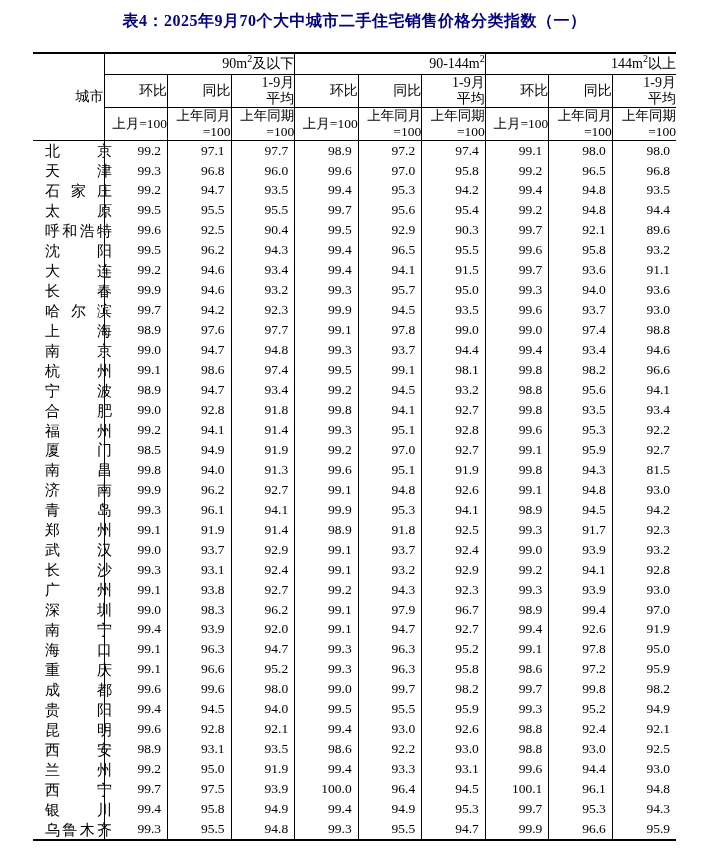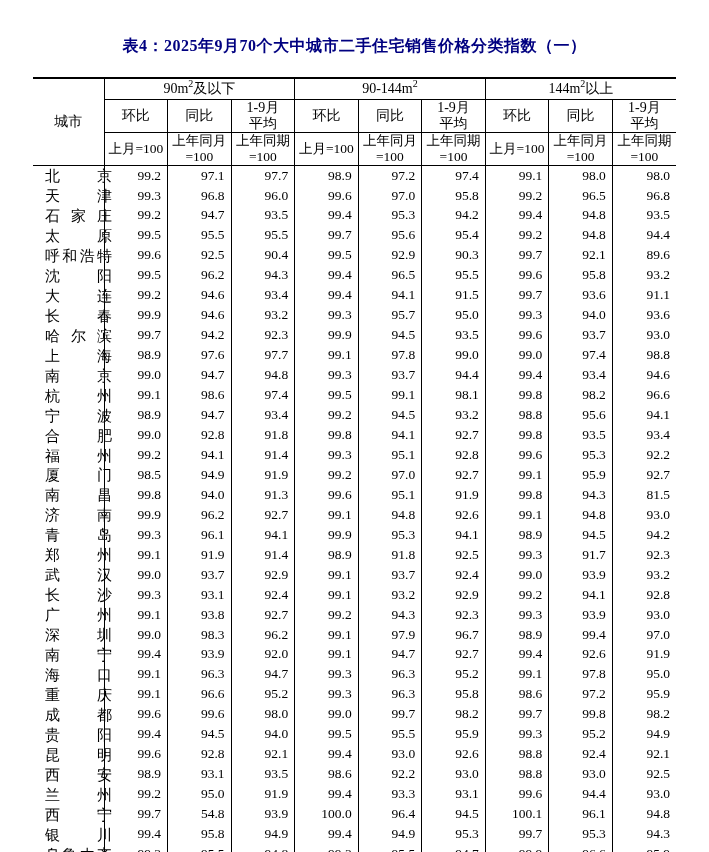--- a/index.html
+++ b/index.html
@@ -7,41 +7,41 @@
     position: relative;
     width: 709px;
     height: 852px;
     background: #ffffff;
     overflow: hidden;
     font-family: "Liberation Serif", "DejaVu Serif", serif;
     color: #000000;
   }
   .title {
     margin: 0;
-    padding-top: 36px;
+    padding-top: 11px;
     text-align: center;
     font-size: 16px;
     font-weight: bold;
     color: #000080;
     letter-spacing: 0.5px;
   }
   table.idx {
     border-collapse: collapse;
     table-layout: fixed;
     margin: 20px 0 0 33px;
     width: 643px;
     border-top: 2.5px solid #000;
     border-bottom: 2.5px solid #000;
   }
   col.city-col { width: 71px; }
   col.data-col { width: 63.5px; }
   th, td { padding: 0; font-weight: normal; }
   thead th {
     border-bottom: 1px solid #000;
-    text-align: center;
+    text-align: right;
     vertical-align: middle;
     font-size: 14px;
     line-height: 16px;
   }
   .bl { border-left: 1px solid #000; }
   .group-row th { height: 20px; }
   .metric-row th { height: 32px; }
   .base-row th { height: 31px; font-size: 13.5px; }
   sup { font-size: 10px; line-height: 0; }
   .hline { display: block; }
@@ -539,21 +539,21 @@
           <td class="num bl">99.4</td>
           <td class="num bl">93.3</td>
           <td class="num bl">93.1</td>
           <td class="num bl">99.6</td>
           <td class="num bl">94.4</td>
           <td class="num bl">93.0</td>
         </tr>
         <tr>
           <td class="city"><span class="city-name">西宁</span></td>
           <td class="num bl">99.7</td>
-          <td class="num bl">54.8</td>
+          <td class="num bl">97.5</td>
           <td class="num bl">93.9</td>
           <td class="num bl">100.0</td>
           <td class="num bl">96.4</td>
           <td class="num bl">94.5</td>
           <td class="num bl">100.1</td>
           <td class="num bl">96.1</td>
           <td class="num bl">94.8</td>
         </tr>
         <tr>
           <td class="city"><span class="city-name">银川</span></td>

